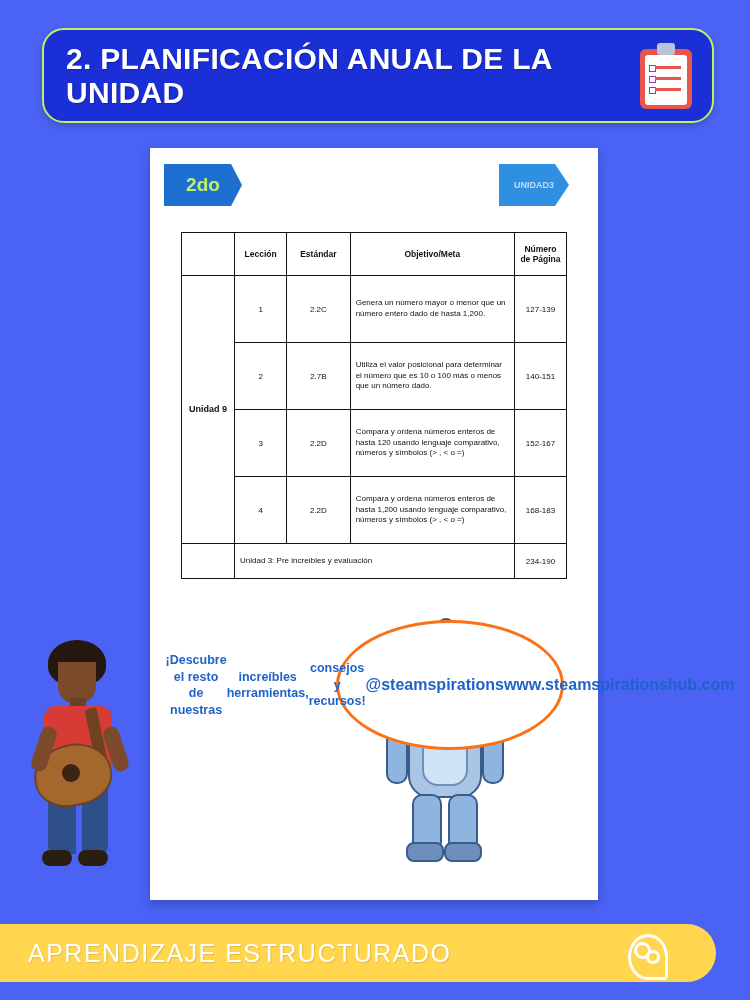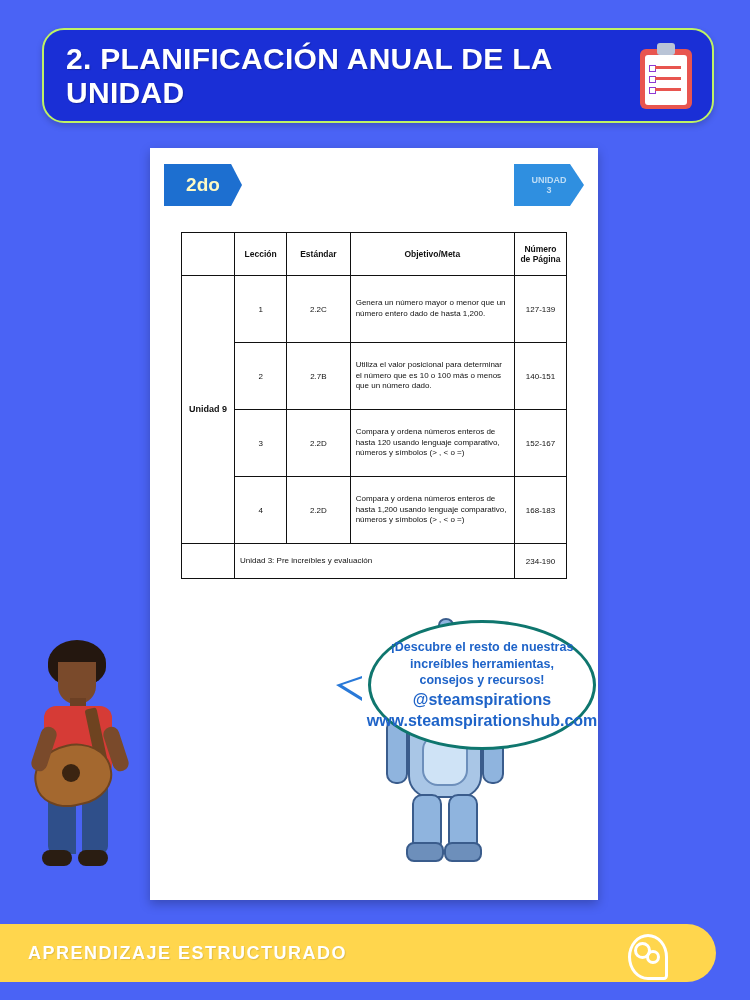--- a/index.html
+++ b/index.html
@@ -101,21 +101,21 @@
     left: 14px;
     top: 16px;
     width: 420px;
     height: 42px;
   }
   .ribbon-grade {
     position: absolute;
     left: 0; top: 0;
     width: 78px; height: 42px;
     background: #1d6fd0;
-    color: #fef9c3;
+    color: #bef264;
     font-weight: bold;
     font-size: 19px;
     display: flex;
     align-items: center;
     justify-content: center;
     clip-path: polygon(0 0, 86% 0, 100% 50%, 86% 100%, 0 100%);
   }
   .ribbon-main {
     position: absolute;
     left: 78px; top: 0;
@@ -123,30 +123,29 @@
     background: #2f8fe0;
     color: #e8f3ff;
     font-size: 21px;
     display: flex;
     align-items: center;
     justify-content: center;
     clip-path: polygon(0 0, 95% 0, 100% 50%, 95% 100%, 0 100%);
   }
   .ribbon-unit {
     position: absolute;
-    left: 350px; top: 0;
+    left: 335px; top: 0;
     width: 70px; height: 42px;
     background: #2f8fe0;
     color: #bcdcf5;
     font-size: 9px;
     font-weight: bold;
     line-height: 1.15;
     text-align: center;
     display: flex;
-    flex-direction: column;
     align-items: center;
     justify-content: center;
     clip-path: polygon(0 0, 80% 0, 100% 50%, 80% 100%, 0 100%);
   }
 
   
   .toc-table {
     position: absolute;
     left: 31px;
     top: 84px;
@@ -179,30 +178,30 @@
     font-size: 9px;
     line-height: 1.3;
   }
   .row-body td { height: 58px; }
   .eval-row td { height: 26px; }
   .blank-cell { border: 1px solid #ffffff; border-right-color: #111111; }
 
   
   .bubble {
     position: absolute;
-    left: 218px;
+    left: 186px;
     top: 472px;
     width: 228px;
     height: 130px;
-    border: 3px solid #0f766e;
+    border: 3px solid #f97316;
     border-radius: 50%;
     background: #ffffff;
     box-sizing: border-box;
     display: flex;
-    flex-direction: column;
+    flex-direction: row;
     align-items: center;
     justify-content: center;
     text-align: center;
     padding: 0 18px;
   }
   .bubble p {
     margin: 0;
     color: #1e63c8;
     font-weight: bold;
     font-size: 12.5px;
@@ -280,22 +279,22 @@
     height: 58px;
     background: #ffd64d;
     border-radius: 0 29px 29px 0;
     display: flex;
     align-items: center;
     padding-left: 28px;
     box-sizing: border-box;
   }
   .footer-text {
     color: #ffffff;
-    font-size: 18px;
-    font-weight: bold;
+    font-size: 25px;
+    font-weight: normal;
     letter-spacing: 1.5px;
     text-transform: uppercase;
     text-shadow: 1px 1px 1px rgba(0,0,0,0.12);
   }
   .footer-icon {
     position: absolute;
     right: 48px;
     top: 6px;
     width: 46px;
     height: 46px;

